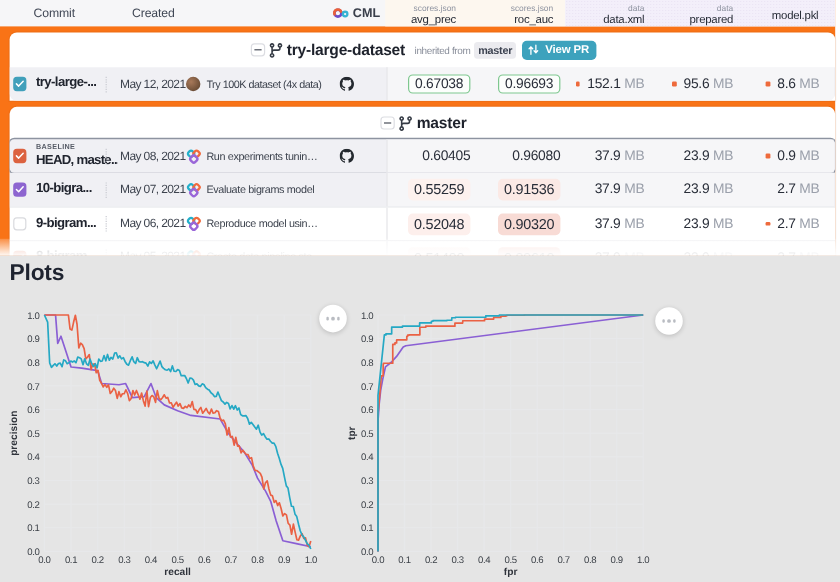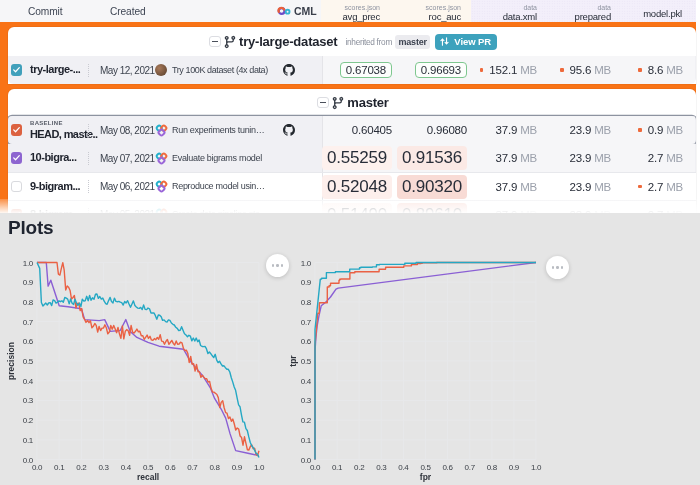--- a/index.html
+++ b/index.html
@@ -35,21 +35,21 @@
 .metrics { position:absolute; left:314px; top:0; height:100%; display:flex; align-items:center; border-left:1px solid #e4e4e8; background:rgba(255,255,255,0.38); }
 .mc { text-align:right; font-size:11.5px; color:#282d38; flex:none; display:flex; align-items:center; justify-content:flex-end; letter-spacing:-0.2px; }
 .mc1 { width:77px; padding-right:8px; }
 .mc2 { width:75px; padding-right:8px; }
 .mc3 { width:70px; padding-right:8px; }
 .mc4 { width:74px; padding-right:8px; }
 .mc5 { width:76px; padding-right:12px; }
 .unit { color:#9ba0ab; }
 .odot { width:3.5px; height:3.5px; border-radius:1px; background:#ee6a3c; margin-right:6px; display:inline-block; }
 .vbox { display:inline-block; border:1px solid #7ec78f; background:#fcfefc; border-radius:4px; padding:1px 5px; font-size:11.5px; color:#282d38; letter-spacing:-0.2px; }
-.pbox { display:inline-block; border-radius:4px; padding:2px 5px; font-size:17px; color:#282d38; letter-spacing:-0.2px; }
+.pbox { display:inline-block; border-radius:4px; padding:2px 5px; font-size:12px; color:#282d38; letter-spacing:-0.2px; }
 .twoLine { line-height:1; }
 .twoLine .base { font-size:6px; letter-spacing:.3px; color:#565b66; font-weight:700; display:block; margin-bottom:2.5px; }
 .twoLine .nm { font-size:11px; font-weight:700; color:#20242e; display:block; letter-spacing:-0.6px; }
 #fade { position:absolute; left:0; top:199px; width:700px; height:14px; background:linear-gradient(to bottom, rgba(255,255,255,0.2), rgba(255,255,255,0.7) 65%, rgba(255,255,255,0.95)); }
 #plots { position:relative; width:700px; height:272px; background:#e5e5e5; }
 #plots h2 { position:absolute; left:8px; top:4px; font-size:19px; font-weight:700; color:#1f2430; letter-spacing:-0.2px; font-family:"Liberation Sans",sans-serif; }
 .dots-btn { position:absolute; width:23px; height:23px; border-radius:50%; background:#fff; box-shadow:0 1px 4px rgba(0,0,0,0.18); display:flex; align-items:center; justify-content:center; }
 .dots-btn span { width:2.5px; height:2.5px; border-radius:50%; background:#b9bcc2; margin:0 1.1px; display:block; }
 </style></head>
 <body>

